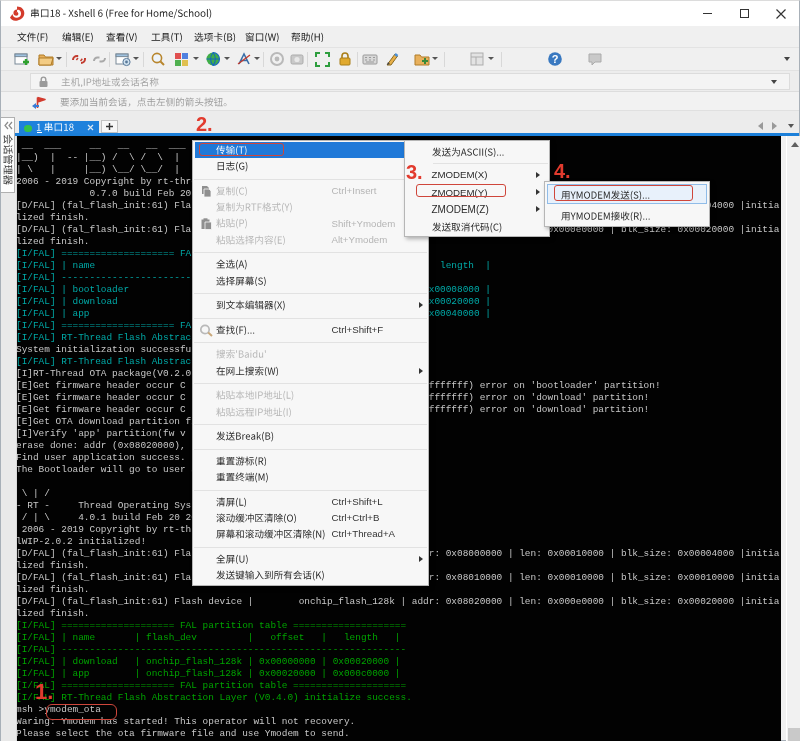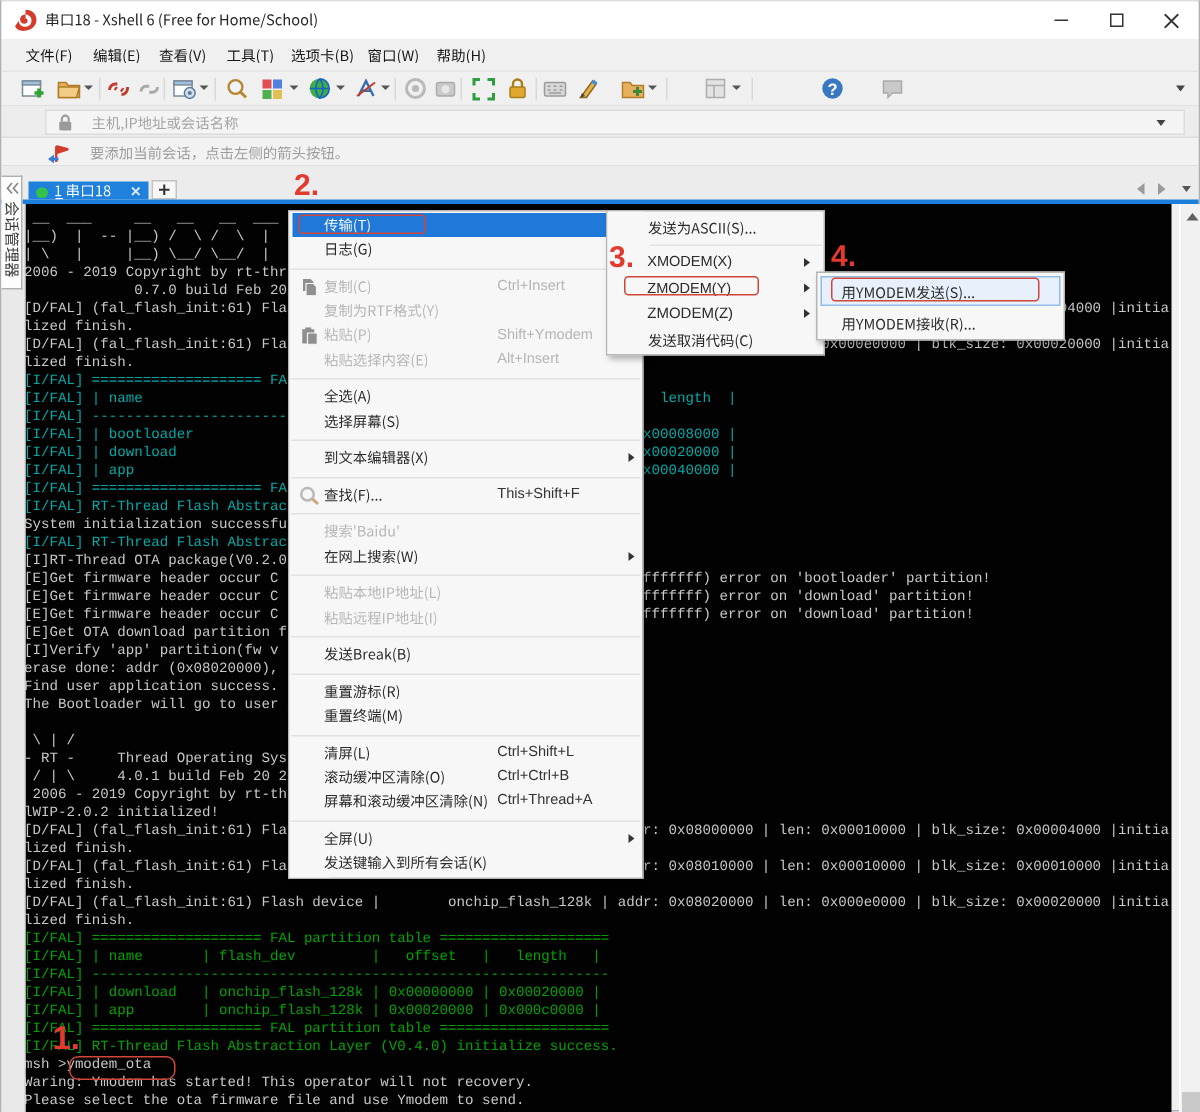--- a/index.html
+++ b/index.html
@@ -240,38 +240,38 @@
       </svg>
       <div class="sc scd" style="top:74.5px;line-height:16.3px">Shift+Ymodem</div>
       <svg class="abs" style="left:8px;top:77.2px" width="11" height="12" viewBox="0 0 11 12">
         <path d="M0.5 1.5 h8 v9.5 h-8 z" fill="#8f8f8f"></path>
         <rect x="2.5" y="0.3" width="4" height="2.2" fill="#8f8f8f"></rect>
         <path d="M4 4 h6.5 v7.5 h-6.5 z" fill="#8f8f8f" stroke="#f7f7f7" stroke-width="0.8"></path>
       </svg>
       <svg style="position:absolute;left:23.0px;top:93.61px;" width="69.74" height="10.56" viewBox="0 -900 7265 1100" preserveAspectRatio="none">
         <path fill="#b5b5b5" d="M55 -754C83 -687 108 -599 114 -541L175 -557C167 -616 142 -702 112 -770ZM397 -779C382 -712 352 -613 326 -554L379 -538C407 -594 441 -686 469 -761ZM461 -360V80H534V33H854V76H929V-360H706V-566H960V-639H706V-840H629V-360ZM534 -38V-289H854V-38ZM46 -496V-425H209C168 -314 95 -188 27 -118C40 -99 59 -68 67 -46C122 -108 179 -209 223 -312V79H295V-297C335 -249 387 -183 406 -151L450 -211C428 -238 329 -340 295 -370V-425H459V-496H295V-840H223V-496Z M1223 -652V-373C1223 -246 1211 -68 1037 32C1052 44 1073 67 1082 81C1268 -35 1289 -226 1289 -373V-652ZM1268 -127C1308 -71 1355 6 1375 53L1433 14C1410 -31 1361 -105 1322 -160ZM1086 -785V-177H1148V-717H1364V-179H1430V-785ZM1484 -360V80H1551V32H1859V76H1928V-360H1715V-569H1960V-640H1715V-840H1645V-360ZM1551 -38V-290H1859V-38Z M2061 -765C2119 -716 2187 -646 2216 -597L2278 -644C2246 -692 2177 -760 2118 -806ZM2446 -810C2422 -721 2380 -633 2326 -574C2344 -565 2376 -545 2390 -534C2413 -562 2435 -597 2455 -636H2603V-490H2320V-423H2501C2484 -292 2443 -197 2293 -144C2309 -130 2331 -102 2339 -83C2507 -149 2557 -264 2576 -423H2679V-191C2679 -115 2696 -93 2771 -93C2786 -93 2854 -93 2869 -93C2932 -93 2952 -125 2959 -252C2938 -257 2907 -268 2893 -282C2890 -177 2886 -163 2861 -163C2847 -163 2792 -163 2782 -163C2756 -163 2753 -166 2753 -191V-423H2951V-490H2678V-636H2909V-701H2678V-836H2603V-701H2485C2498 -731 2509 -763 2518 -795ZM2251 -456H2056V-386H2179V-83C2136 -63 2090 -27 2045 15L2095 80C2152 18 2206 -34 2243 -34C2265 -34 2296 -5 2335 19C2401 58 2484 68 2600 68C2698 68 2867 63 2945 58C2946 36 2958 -1 2966 -20C2867 -10 2715 -3 2601 -3C2495 -3 2411 -9 2349 -46C2301 -74 2278 -98 2251 -100Z M3177 -839V-639H3046V-569H3177V-356C3124 -340 3075 -326 3036 -315L3055 -242L3177 -281V-12C3177 1 3172 5 3160 6C3148 6 3109 7 3066 5C3076 26 3085 57 3088 76C3152 76 3191 75 3216 62C3241 50 3250 29 3250 -12V-305L3366 -343L3356 -412L3250 -379V-569H3369V-639H3250V-839ZM3804 -719C3768 -667 3719 -621 3662 -581C3610 -621 3566 -667 3532 -719ZM3396 -787V-719H3460C3497 -652 3546 -594 3604 -544C3526 -497 3438 -462 3353 -441C3367 -426 3385 -398 3393 -380C3484 -407 3577 -447 3660 -500C3738 -446 3829 -405 3928 -379C3938 -399 3959 -427 3974 -442C3880 -462 3794 -496 3720 -542C3799 -602 3866 -677 3909 -765L3864 -790L3851 -787ZM3620 -412V-324H3417V-256H3620V-153H3366V-85H3620V82H3695V-85H3957V-153H3695V-256H3885V-324H3695V-412Z M4099 -669V82H4173V-595H4462C4457 -463 4420 -298 4199 -179C4217 -166 4242 -138 4253 -122C4388 -201 4460 -296 4498 -392C4590 -307 4691 -203 4742 -135L4804 -184C4742 -259 4620 -376 4521 -464C4531 -509 4536 -553 4538 -595H4829V-20C4829 -2 4824 4 4804 5C4784 5 4716 6 4645 3C4656 24 4668 58 4671 79C4761 79 4823 79 4858 67C4892 54 4903 30 4903 -19V-669H4539V-840H4463V-669Z M5331 -632C5274 -559 5180 -488 5089 -443C5105 -430 5131 -400 5142 -386C5233 -438 5336 -521 5402 -609ZM5587 -588C5679 -531 5792 -445 5846 -388L5900 -438C5843 -495 5728 -577 5637 -631ZM5495 -544C5400 -396 5222 -271 5037 -202C5055 -186 5075 -160 5086 -142C5132 -161 5177 -182 5220 -207V81H5293V47H5705V77H5781V-219C5822 -196 5866 -174 5911 -154C5921 -176 5942 -201 5960 -217C5798 -281 5655 -360 5542 -489L5560 -515ZM5293 -20V-188H5705V-20ZM5298 -255C5375 -307 5445 -368 5502 -436C5569 -362 5641 -304 5719 -255ZM5433 -829C5447 -805 5462 -775 5474 -748H5083V-566H5156V-679H5841V-566H5918V-748H5561C5549 -779 5529 -817 5510 -847Z M6239 196 6295 171C6209 29 6168 -141 6168 -311C6168 -480 6209 -649 6295 -792L6239 -818C6147 -668 6092 -507 6092 -311C6092 -114 6147 47 6239 196Z M6439 0H6872V-79H6531V-346H6809V-425H6531V-655H6861V-733H6439Z M7026 196C7118 47 7173 -114 7173 -311C7173 -507 7118 -668 7026 -818L6969 -792C7055 -649 7098 -480 7098 -311C7098 -141 7055 29 6969 171Z"></path>
       </svg>
-      <div class="sc scd" style="top:90.8px;line-height:16.3px">Alt+Insert</div>
+      <div class="sc scd" style="top:90.8px;line-height:16.3px">Alt+Ymodem</div>
       <div class="sep" style="top:111.2px"></div>
       <svg style="position:absolute;left:23.0px;top:118.21px;" width="31.53" height="10.56" viewBox="0 -900 3284 1100" preserveAspectRatio="none">
         <path fill="#2b2b2b" d="M493 -851C392 -692 209 -545 26 -462C45 -446 67 -421 78 -401C118 -421 158 -444 197 -469V-404H461V-248H203V-181H461V-16H76V52H929V-16H539V-181H809V-248H539V-404H809V-470C847 -444 885 -420 925 -397C936 -419 958 -445 977 -460C814 -546 666 -650 542 -794L559 -820ZM200 -471C313 -544 418 -637 500 -739C595 -630 696 -546 807 -471Z M1061 -765C1119 -716 1187 -646 1216 -597L1278 -644C1246 -692 1177 -760 1118 -806ZM1446 -810C1422 -721 1380 -633 1326 -574C1344 -565 1376 -545 1390 -534C1413 -562 1435 -597 1455 -636H1603V-490H1320V-423H1501C1484 -292 1443 -197 1293 -144C1309 -130 1331 -102 1339 -83C1507 -149 1557 -264 1576 -423H1679V-191C1679 -115 1696 -93 1771 -93C1786 -93 1854 -93 1869 -93C1932 -93 1952 -125 1959 -252C1938 -257 1907 -268 1893 -282C1890 -177 1886 -163 1861 -163C1847 -163 1792 -163 1782 -163C1756 -163 1753 -166 1753 -191V-423H1951V-490H1678V-636H1909V-701H1678V-836H1603V-701H1485C1498 -731 1509 -763 1518 -795ZM1251 -456H1056V-386H1179V-83C1136 -63 1090 -27 1045 15L1095 80C1152 18 1206 -34 1243 -34C1265 -34 1296 -5 1335 19C1401 58 1484 68 1600 68C1698 68 1867 63 1945 58C1946 36 1958 -1 1966 -20C1867 -10 1715 -3 1601 -3C1495 -3 1411 -9 1349 -46C1301 -74 1278 -98 1251 -100Z M2239 196 2295 171C2209 29 2168 -141 2168 -311C2168 -480 2209 -649 2295 -792L2239 -818C2147 -668 2092 -507 2092 -311C2092 -114 2147 47 2239 196Z M2342 0H2435L2506 -224H2774L2844 0H2942L2693 -733H2590ZM2529 -297 2565 -410C2591 -493 2615 -572 2638 -658H2642C2666 -573 2689 -493 2716 -410L2751 -297Z M3045 196C3137 47 3192 -114 3192 -311C3192 -507 3137 -668 3045 -818L2988 -792C3074 -649 3117 -480 3117 -311C3117 -141 3074 29 2988 171Z"></path>
       </svg>
       <svg style="position:absolute;left:23.0px;top:134.51px;" width="50.61" height="10.56" viewBox="0 -900 5272 1100" preserveAspectRatio="none">
         <path fill="#2b2b2b" d="M61 -765C119 -716 187 -646 216 -597L278 -644C246 -692 177 -760 118 -806ZM446 -810C422 -721 380 -633 326 -574C344 -565 376 -545 390 -534C413 -562 435 -597 455 -636H603V-490H320V-423H501C484 -292 443 -197 293 -144C309 -130 331 -102 339 -83C507 -149 557 -264 576 -423H679V-191C679 -115 696 -93 771 -93C786 -93 854 -93 869 -93C932 -93 952 -125 959 -252C938 -257 907 -268 893 -282C890 -177 886 -163 861 -163C847 -163 792 -163 782 -163C756 -163 753 -166 753 -191V-423H951V-490H678V-636H909V-701H678V-836H603V-701H485C498 -731 509 -763 518 -795ZM251 -456H56V-386H179V-83C136 -63 90 -27 45 15L95 80C152 18 206 -34 243 -34C265 -34 296 -5 335 19C401 58 484 68 600 68C698 68 867 63 945 58C946 36 958 -1 966 -20C867 -10 715 -3 601 -3C495 -3 411 -9 349 -46C301 -74 278 -98 251 -100Z M1177 -839V-639H1046V-569H1177V-356C1124 -340 1075 -326 1036 -315L1055 -242L1177 -281V-12C1177 1 1172 5 1160 6C1148 6 1109 7 1066 5C1076 26 1085 57 1088 76C1152 76 1191 75 1216 62C1241 50 1250 29 1250 -12V-305L1366 -343L1356 -412L1250 -379V-569H1369V-639H1250V-839ZM1804 -719C1768 -667 1719 -621 1662 -581C1610 -621 1566 -667 1532 -719ZM1396 -787V-719H1460C1497 -652 1546 -594 1604 -544C1526 -497 1438 -462 1353 -441C1367 -426 1385 -398 1393 -380C1484 -407 1577 -447 1660 -500C1738 -446 1829 -405 1928 -379C1938 -399 1959 -427 1974 -442C1880 -462 1794 -496 1720 -542C1799 -602 1866 -677 1909 -765L1864 -790L1851 -787ZM1620 -412V-324H1417V-256H1620V-153H1366V-85H1620V82H1695V-85H1957V-153H1695V-256H1885V-324H1695V-412Z M2348 -527C2370 -495 2394 -453 2407 -427L2477 -453C2464 -478 2437 -519 2417 -548ZM2211 -727H2814V-625H2211ZM2136 -792V-461C2136 -308 2127 -104 2031 41C2050 49 2083 70 2096 82C2197 -68 2211 -298 2211 -461V-559H2893V-792ZM2739 -551C2724 -514 2698 -462 2673 -421H2252V-357H2409V-259L2408 -219H2226V-154H2397C2377 -88 2330 -24 2215 26C2232 39 2256 65 2265 82C2405 20 2456 -65 2474 -154H2681V81H2755V-154H2947V-219H2755V-357H2919V-421H2747C2770 -454 2796 -492 2818 -528ZM2681 -219H2481L2482 -257V-357H2681Z M3244 -486H3766V-422H3244ZM3244 -598H3766V-534H3244ZM3459 -255V-186H3275C3302 -208 3327 -231 3348 -255ZM3533 -255H3658C3678 -231 3703 -208 3729 -186H3533ZM3172 -648V-371H3349C3339 -353 3326 -334 3311 -316H3053V-255H3253C3197 -205 3123 -158 3031 -122C3046 -111 3067 -85 3075 -67C3125 -89 3170 -113 3210 -139V48H3282V-125H3459V80H3533V-125H3730V-24C3730 -14 3727 -11 3715 -10C3704 -10 3666 -10 3623 -12C3631 5 3641 26 3644 44C3705 44 3746 45 3771 35C3796 25 3803 10 3803 -24V-135C3842 -111 3884 -92 3925 -78C3935 -96 3955 -122 3970 -135C3887 -158 3799 -203 3738 -255H3947V-316H3398C3411 -334 3422 -352 3433 -371H3841V-648ZM3627 -840V-776H3368V-840H3295V-776H3066V-713H3295V-665H3368V-713H3627V-668H3701V-713H3935V-776H3701V-840Z M4239 196 4295 171C4209 29 4168 -141 4168 -311C4168 -480 4209 -649 4295 -792L4239 -818C4147 -668 4092 -507 4092 -311C4092 -114 4147 47 4239 196Z M4642 13C4795 13 4891 -79 4891 -195C4891 -304 4825 -354 4740 -391L4636 -436C4579 -460 4514 -487 4514 -559C4514 -624 4568 -665 4651 -665C4719 -665 4773 -639 4818 -597L4866 -656C4815 -709 4738 -746 4651 -746C4518 -746 4420 -665 4420 -552C4420 -445 4501 -393 4569 -364L4674 -318C4744 -287 4797 -263 4797 -187C4797 -116 4740 -68 4643 -68C4567 -68 4493 -104 4441 -159L4386 -95C4449 -29 4538 13 4642 13Z M5033 196C5125 47 5180 -114 5180 -311C5180 -507 5125 -668 5033 -818L4976 -792C5062 -649 5105 -480 5105 -311C5105 -141 5062 29 4976 171Z"></path>
       </svg>
       <div class="sep" style="top:152.2px"></div>
       <svg style="position:absolute;left:23.0px;top:159.11px;" width="69.59" height="10.56" viewBox="0 -900 7249 1100" preserveAspectRatio="none">
         <path fill="#2b2b2b" d="M641 -754V-148H711V-754ZM839 -824V-37C839 -20 834 -15 817 -15C800 -14 745 -14 686 -16C698 4 710 38 714 59C787 59 840 57 871 44C901 32 912 10 912 -37V-824ZM62 -42 79 30C211 4 401 -32 579 -67L575 -133L365 -94V-251H565V-318H365V-425H294V-318H97V-251H294V-82ZM119 -439C143 -450 180 -454 493 -484C507 -461 519 -440 528 -422L585 -460C556 -517 490 -608 434 -675L379 -643C404 -613 430 -577 454 -543L198 -521C239 -575 280 -642 314 -708H585V-774H71V-708H230C198 -637 157 -573 142 -554C125 -530 110 -513 94 -510C103 -490 114 -455 119 -439Z M1423 -823C1453 -774 1485 -707 1497 -666L1580 -693C1566 -734 1531 -799 1501 -847ZM1050 -664V-590H1206C1265 -438 1344 -307 1447 -200C1337 -108 1202 -40 1036 7C1051 25 1075 60 1083 78C1250 24 1389 -48 1502 -146C1615 -46 1751 28 1915 73C1928 52 1950 20 1967 4C1807 -36 1671 -107 1560 -201C1661 -304 1738 -432 1796 -590H1954V-664ZM1504 -253C1410 -348 1336 -462 1284 -590H1711C1661 -455 1592 -344 1504 -253Z M2460 -839V-629H2065V-553H2367C2294 -383 2170 -221 2037 -140C2055 -125 2080 -98 2092 -79C2237 -178 2366 -357 2444 -553H2460V-183H2226V-107H2460V80H2539V-107H2772V-183H2539V-553H2553C2629 -357 2758 -177 2906 -81C2920 -102 2946 -131 2965 -146C2826 -226 2700 -384 2628 -553H2937V-629H2539V-839Z M3040 -54 3058 15C3140 -18 3245 -61 3346 -103L3332 -163C3223 -121 3114 -79 3040 -54ZM3061 -423C3075 -430 3098 -435 3205 -450C3167 -386 3132 -335 3116 -316C3087 -278 3066 -252 3045 -248C3053 -230 3064 -196 3068 -182C3087 -194 3118 -204 3339 -255C3336 -271 3333 -298 3334 -317L3167 -282C3238 -374 3307 -486 3364 -597L3303 -632C3286 -593 3265 -554 3245 -517L3133 -505C3190 -593 3246 -706 3287 -815L3215 -840C3179 -719 3112 -587 3091 -554C3071 -520 3055 -496 3038 -491C3046 -473 3057 -438 3061 -423ZM3624 -350V-202H3541V-350ZM3675 -350H3746V-202H3675ZM3481 -412V72H3541V-143H3624V47H3675V-143H3746V46H3797V-143H3871V7C3871 14 3868 16 3861 17C3854 17 3836 17 3814 16C3822 32 3829 56 3831 73C3867 73 3890 71 3908 62C3926 52 3930 35 3930 8V-413L3871 -412ZM3797 -350H3871V-202H3797ZM3605 -826C3621 -798 3637 -762 3648 -732H3414V-515C3414 -361 3405 -139 3314 21C3329 28 3360 50 3372 63C3465 -99 3482 -335 3483 -498H3920V-732H3729C3717 -765 3697 -811 3675 -846ZM3483 -668H3850V-561H3483Z M4551 -751H4819V-650H4551ZM4482 -808V-594H4892V-808ZM4081 -332C4089 -340 4119 -346 4153 -346H4244V-202L4040 -167L4056 -94L4244 -132V76H4313V-146L4427 -169L4423 -234L4313 -214V-346H4405V-414H4313V-568H4244V-414H4148C4176 -483 4204 -565 4228 -650H4412V-722H4247C4255 -756 4263 -791 4269 -825L4196 -840C4191 -801 4183 -761 4174 -722H4047V-650H4157C4136 -570 4115 -504 4105 -479C4088 -435 4075 -403 4058 -398C4066 -380 4077 -346 4081 -332ZM4815 -472V-386H4560V-472ZM4400 -76 4412 -8 4815 -40V80H4885V-46L4959 -52L4960 -115L4885 -110V-472H4953V-535H4423V-472H4491V-82ZM4815 -329V-242H4560V-329ZM4815 -185V-105L4560 -86V-185Z M5196 -730H5366V-589H5196ZM5622 -730H5802V-589H5622ZM5614 -484C5656 -468 5706 -443 5740 -420H5452C5475 -452 5495 -485 5511 -518L5437 -532V-795H5128V-524H5431C5415 -489 5392 -454 5364 -420H5052V-353H5298C5230 -293 5141 -239 5030 -198C5045 -184 5064 -158 5072 -141L5128 -165V80H5198V51H5365V74H5437V-229H5246C5305 -267 5355 -309 5396 -353H5582C5624 -307 5679 -264 5739 -229H5555V80H5624V51H5802V74H5875V-164L5924 -148C5934 -166 5955 -194 5972 -208C5863 -234 5751 -288 5675 -353H5949V-420H5774L5801 -449C5768 -475 5704 -506 5653 -524ZM5553 -795V-524H5875V-795ZM5198 -15V-163H5365V-15ZM5624 -15V-163H5802V-15Z M6239 196 6295 171C6209 29 6168 -141 6168 -311C6168 -480 6209 -649 6295 -792L6239 -818C6147 -668 6092 -507 6092 -311C6092 -114 6147 47 6239 196Z M6355 0H6453L6558 -198C6577 -235 6596 -272 6617 -317H6621C6645 -272 6665 -235 6684 -198L6793 0H6895L6680 -374L6880 -733H6783L6685 -546C6667 -512 6653 -481 6633 -438H6629C6605 -481 6590 -512 6571 -546L6471 -733H6369L6569 -379Z M7010 196C7102 47 7157 -114 7157 -311C7157 -507 7102 -668 7010 -818L6953 -792C7039 -649 7082 -480 7082 -311C7082 -141 7039 29 6953 171Z"></path>
       </svg>
       <div class="arr" style="top:161.0px;border-left-color:#333"></div>
       <div class="sep" style="top:176.8px"></div>
       <svg style="position:absolute;left:23.0px;top:183.71px;" width="39.00" height="10.56" viewBox="0 -900 4062 1100" preserveAspectRatio="none">
         <path fill="#2b2b2b" d="M295 -218H700V-134H295ZM295 -352H700V-270H295ZM221 -406V-80H778V-406ZM74 -20V48H930V-20ZM460 -840V-713H57V-647H379C293 -552 159 -466 36 -424C52 -410 74 -382 85 -364C221 -418 369 -523 460 -642V-437H534V-643C626 -527 776 -423 914 -372C925 -391 947 -420 964 -434C838 -473 702 -556 615 -647H944V-713H534V-840Z M1676 -778C1725 -735 1784 -671 1811 -629L1871 -673C1843 -714 1782 -774 1733 -816ZM1189 -840V-638H1046V-568H1189V-352C1131 -336 1077 -322 1034 -311L1056 -238L1189 -277V-15C1189 -1 1184 3 1170 4C1157 4 1113 5 1067 3C1076 22 1086 53 1089 72C1158 72 1200 71 1226 59C1252 47 1262 27 1262 -15V-299L1395 -339L1386 -408L1262 -372V-568H1384V-638H1262V-840ZM1829 -465C1795 -389 1746 -314 1686 -246C1664 -320 1646 -410 1633 -510L1941 -543L1933 -613L1625 -581C1616 -661 1610 -747 1607 -837H1531C1535 -744 1542 -656 1550 -573L1396 -557L1404 -486L1558 -502C1573 -379 1595 -271 1624 -182C1548 -109 1459 -50 1367 -13C1387 2 1412 25 1425 45C1505 9 1583 -44 1653 -107C1702 2 1768 68 1858 75C1909 79 1949 28 1971 -135C1955 -141 1923 -160 1907 -176C1898 -65 1882 -11 1855 -13C1798 -19 1750 -75 1713 -167C1787 -246 1849 -336 1891 -428Z M2239 196 2295 171C2209 29 2168 -141 2168 -311C2168 -480 2209 -649 2295 -792L2239 -818C2147 -668 2092 -507 2092 -311C2092 -114 2147 47 2239 196Z M2439 0H2531V-329H2811V-407H2531V-655H2861V-733H2439Z M2989 196C3081 47 3136 -114 3136 -311C3136 -507 3081 -668 2989 -818L2932 -792C3018 -649 3061 -480 3061 -311C3061 -141 3018 29 2932 171Z M3367 13C3403 13 3433 -15 3433 -56C3433 -98 3403 -126 3367 -126C3330 -126 3301 -98 3301 -56C3301 -15 3330 13 3367 13Z M3645 13C3681 13 3711 -15 3711 -56C3711 -98 3681 -126 3645 -126C3608 -126 3579 -98 3579 -56C3579 -15 3608 13 3645 13Z M3923 13C3959 13 3989 -15 3989 -56C3989 -98 3959 -126 3923 -126C3886 -126 3857 -98 3857 -56C3857 -15 3886 13 3923 13Z"></path>
       </svg>
-      <div class="sc" style="top:180.9px;line-height:16.3px">This+Shift+F</div>
+      <div class="sc" style="top:180.9px;line-height:16.3px">Ctrl+Shift+F</div>
       <svg class="abs" style="left:6px;top:183.1px" width="15" height="13" viewBox="0 0 15 13">
         <circle cx="6" cy="5.5" r="4.2" fill="none" stroke="#b9b9b9" stroke-width="1.7"></circle>
         <path d="M9.2 8.6 L13 12" stroke="#c9a87a" stroke-width="2"></path>
       </svg>
       <div class="sep" style="top:201.4px"></div>
       <svg style="position:absolute;left:23.0px;top:208.31px;" width="50.67" height="10.56" viewBox="0 -900 5278 1100" preserveAspectRatio="none">
         <path fill="#b5b5b5" d="M166 -840V-638H46V-568H166V-354L39 -309L59 -238L166 -279V-13C166 0 161 3 150 3C138 4 103 4 64 3C74 24 83 56 85 75C144 76 181 73 205 61C229 48 237 27 237 -13V-306L349 -350L336 -418L237 -380V-568H339V-638H237V-840ZM379 -290V-226H424L416 -223C458 -156 515 -99 584 -53C499 -16 402 7 304 20C317 36 331 64 338 82C449 64 557 34 651 -12C730 29 820 59 917 78C927 59 946 31 962 16C875 2 793 -21 721 -52C803 -106 870 -178 911 -271L866 -293L853 -290H683V-387H915V-758H723V-696H847V-602H727V-545H847V-449H683V-841H614V-449H457V-544H566V-602H457V-694C509 -710 563 -730 607 -754L553 -804C516 -779 450 -751 392 -732V-387H614V-290ZM809 -226C771 -169 717 -123 652 -87C586 -125 531 -171 491 -226Z M1633 -104C1718 -58 1825 12 1877 58L1938 14C1881 -32 1773 -98 1690 -141ZM1290 -136C1233 -82 1143 -26 1061 11C1078 23 1106 47 1119 61C1198 20 1294 -46 1358 -109ZM1194 -319C1211 -326 1237 -329 1421 -341C1339 -302 1269 -272 1237 -260C1179 -236 1135 -222 1102 -219C1109 -200 1119 -166 1122 -153C1148 -162 1187 -166 1479 -185V-10C1479 2 1475 6 1458 6C1443 8 1389 8 1327 6C1339 26 1351 54 1355 75C1428 75 1479 75 1510 63C1543 52 1552 32 1552 -8V-189L1797 -204C1824 -176 1848 -148 1864 -126L1922 -166C1879 -221 1789 -304 1718 -362L1665 -328C1691 -306 1719 -281 1746 -255L1309 -232C1450 -285 1592 -352 1727 -434L1673 -480C1629 -451 1581 -424 1532 -398L1309 -385C1378 -419 1447 -460 1510 -505L1480 -528H1862V-405H1936V-593H1539V-686H1923V-752H1539V-841H1461V-752H1076V-686H1461V-593H1066V-405H1137V-528H1434C1363 -473 1274 -425 1246 -411C1218 -396 1193 -387 1174 -385C1181 -367 1191 -333 1194 -319Z M2110 -483H2167L2184 -669L2186 -771H2090L2092 -669Z M2379 0H2612C2776 0 2890 -71 2890 -215C2890 -315 2828 -373 2741 -390V-395C2810 -417 2848 -481 2848 -554C2848 -683 2744 -733 2596 -733H2379ZM2471 -422V-660H2584C2699 -660 2757 -628 2757 -542C2757 -467 2706 -422 2580 -422ZM2471 -74V-350H2599C2728 -350 2799 -309 2799 -218C2799 -119 2725 -74 2599 -74Z M3152 13C3219 13 3280 -22 3332 -65H3335L3343 0H3418V-334C3418 -469 3363 -557 3230 -557C3142 -557 3066 -518 3017 -486L3052 -423C3095 -452 3152 -481 3215 -481C3304 -481 3327 -414 3327 -344C3096 -318 2994 -259 2994 -141C2994 -43 3061 13 3152 13ZM3178 -61C3124 -61 3082 -85 3082 -147C3082 -217 3144 -262 3327 -283V-132C3274 -85 3230 -61 3178 -61Z M3590 0H3682V-543H3590ZM3636 -655C3672 -655 3697 -679 3697 -716C3697 -751 3672 -775 3636 -775C3600 -775 3576 -751 3576 -716C3576 -679 3600 -655 3636 -655Z M4050 13C4115 13 4173 -22 4215 -64H4218L4226 0H4301V-796H4209V-587L4214 -494C4166 -533 4125 -557 4061 -557C3937 -557 3826 -447 3826 -271C3826 -90 3914 13 4050 13ZM4070 -64C3975 -64 3920 -141 3920 -272C3920 -396 3990 -480 4077 -480C4122 -480 4164 -464 4209 -423V-138C4164 -88 4120 -64 4070 -64Z M4644 13C4718 13 4772 -26 4823 -85H4826L4833 0H4909V-543H4818V-158C4766 -94 4727 -66 4671 -66C4599 -66 4569 -109 4569 -210V-543H4477V-199C4477 -60 4529 13 4644 13Z M5110 -483H5167L5184 -669L5186 -771H5090L5092 -669Z"></path>
       </svg>
       <svg style="position:absolute;left:23.0px;top:224.61px;" width="62.92" height="10.56" viewBox="0 -900 6554 1100" preserveAspectRatio="none">
         <path fill="#2b2b2b" d="M391 -840C377 -789 359 -736 338 -685H63V-613H305C241 -485 153 -366 38 -286C50 -269 69 -237 77 -217C119 -247 158 -281 193 -318V76H268V-407C315 -471 356 -541 390 -613H939V-685H421C439 -730 455 -776 469 -821ZM598 -561V-368H373V-298H598V-14H333V56H938V-14H673V-298H900V-368H673V-561Z M1194 -536C1239 -481 1288 -416 1333 -352C1295 -245 1242 -155 1172 -88C1188 -79 1218 -57 1230 -46C1291 -110 1340 -191 1379 -285C1411 -238 1438 -194 1457 -157L1506 -206C1482 -249 1447 -303 1407 -360C1435 -443 1456 -534 1472 -632L1403 -640C1392 -565 1377 -494 1358 -428C1319 -480 1279 -532 1240 -578ZM1483 -535C1529 -480 1577 -415 1620 -350C1580 -240 1526 -148 1452 -80C1469 -71 1498 -49 1511 -38C1575 -103 1625 -184 1664 -280C1699 -224 1728 -171 1747 -127L1799 -171C1776 -224 1738 -290 1693 -358C1720 -440 1740 -531 1755 -630L1687 -638C1676 -564 1662 -494 1644 -428C1608 -479 1570 -529 1532 -574ZM1088 -780V78H1164V-708H1840V-20C1840 -2 1833 3 1814 4C1795 5 1729 6 1663 3C1674 23 1687 57 1692 77C1782 78 1837 76 1869 64C1902 52 1915 28 1915 -20V-780Z M2427 -825V-43H2051V32H2950V-43H2506V-441H2881V-516H2506V-825Z M3166 -840V-638H3046V-568H3166V-354L3039 -309L3059 -238L3166 -279V-13C3166 0 3161 3 3150 3C3138 4 3103 4 3064 3C3074 24 3083 56 3085 75C3144 76 3181 73 3205 61C3229 48 3237 27 3237 -13V-306L3349 -350L3336 -418L3237 -380V-568H3339V-638H3237V-840ZM3379 -290V-226H3424L3416 -223C3458 -156 3515 -99 3584 -53C3499 -16 3402 7 3304 20C3317 36 3331 64 3338 82C3449 64 3557 34 3651 -12C3730 29 3820 59 3917 78C3927 59 3946 31 3962 16C3875 2 3793 -21 3721 -52C3803 -106 3870 -178 3911 -271L3866 -293L3853 -290H3683V-387H3915V-758H3723V-696H3847V-602H3727V-545H3847V-449H3683V-841H3614V-449H3457V-544H3566V-602H3457V-694C3509 -710 3563 -730 3607 -754L3553 -804C3516 -779 3450 -751 3392 -732V-387H3614V-290ZM3809 -226C3771 -169 3717 -123 3652 -87C3586 -125 3531 -171 3491 -226Z M4633 -104C4718 -58 4825 12 4877 58L4938 14C4881 -32 4773 -98 4690 -141ZM4290 -136C4233 -82 4143 -26 4061 11C4078 23 4106 47 4119 61C4198 20 4294 -46 4358 -109ZM4194 -319C4211 -326 4237 -329 4421 -341C4339 -302 4269 -272 4237 -260C4179 -236 4135 -222 4102 -219C4109 -200 4119 -166 4122 -153C4148 -162 4187 -166 4479 -185V-10C4479 2 4475 6 4458 6C4443 8 4389 8 4327 6C4339 26 4351 54 4355 75C4428 75 4479 75 4510 63C4543 52 4552 32 4552 -8V-189L4797 -204C4824 -176 4848 -148 4864 -126L4922 -166C4879 -221 4789 -304 4718 -362L4665 -328C4691 -306 4719 -281 4746 -255L4309 -232C4450 -285 4592 -352 4727 -434L4673 -480C4629 -451 4581 -424 4532 -398L4309 -385C4378 -419 4447 -460 4510 -505L4480 -528H4862V-405H4936V-593H4539V-686H4923V-752H4539V-841H4461V-752H4076V-686H4461V-593H4066V-405H4137V-528H4434C4363 -473 4274 -425 4246 -411C4218 -396 4193 -387 4174 -385C4181 -367 4191 -333 4194 -319Z M5239 196 5295 171C5209 29 5168 -141 5168 -311C5168 -480 5209 -649 5295 -792L5239 -818C5147 -668 5092 -507 5092 -311C5092 -114 5147 47 5239 196Z M5519 0H5629L5738 -442C5750 -500 5764 -553 5775 -609H5779C5791 -553 5802 -500 5815 -442L5926 0H6038L6189 -733H6101L6022 -334C6009 -255 5995 -176 5982 -96H5976C5958 -176 5942 -256 5924 -334L5822 -733H5737L5636 -334C5618 -255 5600 -176 5584 -96H5580C5565 -176 5551 -255 5536 -334L5459 -733H5364Z M6315 196C6407 47 6462 -114 6462 -311C6462 -507 6407 -668 6315 -818L6258 -792C6344 -649 6387 -480 6387 -311C6387 -141 6344 29 6258 171Z"></path>
@@ -316,21 +316,21 @@
       <svg style="position:absolute;left:23.0px;top:429.11px;" width="108.69" height="10.56" viewBox="0 -900 11322 1100" preserveAspectRatio="none">
         <path fill="#2b2b2b" d="M673 -790C716 -744 773 -680 801 -642L860 -683C832 -719 774 -781 731 -826ZM144 -523C154 -534 188 -540 251 -540H391C325 -332 214 -168 30 -57C49 -44 76 -15 86 1C216 -79 311 -181 381 -305C421 -230 471 -165 531 -110C445 -49 344 -7 240 18C254 34 272 62 280 82C392 51 498 5 589 -61C680 6 789 54 917 83C928 62 948 32 964 16C842 -7 736 -50 648 -108C735 -185 803 -285 844 -413L793 -437L779 -433H441C454 -467 467 -503 477 -540H930L931 -612H497C513 -681 526 -753 537 -830L453 -844C443 -762 429 -685 411 -612H229C257 -665 285 -732 303 -797L223 -812C206 -735 167 -654 156 -634C144 -612 133 -597 119 -594C128 -576 140 -539 144 -523ZM588 -154C520 -212 466 -281 427 -361H742C706 -279 652 -211 588 -154Z M1410 -812C1441 -763 1478 -696 1495 -656L1562 -686C1543 -724 1504 -789 1473 -837ZM1078 -793C1131 -737 1195 -659 1225 -610L1288 -652C1257 -700 1191 -775 1138 -829ZM1788 -840C1765 -784 1726 -707 1691 -653H1352V-584H1587V-468L1586 -439H1319V-369H1578C1558 -282 1499 -188 1325 -117C1342 -103 1366 -76 1376 -60C1524 -127 1597 -211 1632 -295C1715 -217 1807 -125 1855 -67L1909 -119C1853 -182 1742 -285 1654 -366V-369H1946V-439H1662L1663 -467V-584H1916V-653H1768C1800 -702 1835 -762 1864 -815ZM1248 -501H1049V-431H1176V-117C1131 -101 1079 -53 1025 9L1080 81C1127 11 1173 -52 1204 -52C1225 -52 1260 -16 1302 12C1374 58 1459 68 1590 68C1691 68 1878 62 1949 58C1950 34 1963 -5 1972 -26C1871 -15 1716 -6 1593 -6C1475 -6 1387 -13 1320 -55C1288 -75 1266 -94 1248 -106Z M2051 -346V-278H2165V-83C2165 -36 2132 -1 2115 12C2128 25 2148 52 2156 68C2170 49 2194 31 2350 -78C2342 -90 2332 -116 2327 -135L2229 -69V-278H2340V-346H2229V-482H2330V-548H2092C2116 -581 2138 -618 2158 -659H2334V-728H2188C2201 -760 2213 -793 2222 -826L2156 -843C2129 -742 2082 -645 2026 -580C2040 -566 2062 -534 2070 -520L2089 -544V-482H2165V-346ZM2578 -761V-706H2697V-626H2553V-568H2697V-487H2578V-431H2697V-355H2575V-296H2697V-214H2550V-155H2697V-32H2757V-155H2942V-214H2757V-296H2920V-355H2757V-431H2904V-568H2965V-626H2904V-761H2757V-837H2697V-761ZM2757 -568H2848V-487H2757ZM2757 -626V-706H2848V-626ZM2367 -408C2367 -413 2374 -419 2382 -425H2488C2480 -344 2467 -273 2449 -212C2434 -247 2420 -287 2409 -334L2358 -313C2376 -243 2398 -185 2423 -138C2390 -60 2345 -4 2289 32C2302 46 2318 69 2327 85C2383 46 2428 -6 2463 -76C2552 39 2673 66 2811 66H2942C2946 48 2955 18 2965 1C2932 2 2839 2 2815 2C2689 2 2572 -23 2490 -139C2522 -229 2543 -342 2552 -485L2515 -490L2504 -489H2441C2483 -566 2525 -665 2559 -764L2517 -792L2497 -782H2353V-712H2473C2444 -626 2406 -546 2392 -522C2376 -491 2353 -464 2336 -460C2346 -447 2361 -421 2367 -408Z M3734 -447V-85H3793V-447ZM3861 -484V-5C3861 6 3857 9 3846 10C3833 10 3793 10 3747 9C3757 27 3765 54 3767 71C3826 71 3866 70 3890 60C3915 49 3922 31 3922 -5V-484ZM3071 -330C3079 -338 3108 -344 3140 -344H3219V-206C3152 -190 3090 -176 3042 -167L3059 -96L3219 -137V79H3285V-154L3368 -176L3362 -239L3285 -221V-344H3365V-413H3285V-565H3219V-413H3132C3158 -483 3183 -566 3203 -652H3367V-720H3217C3225 -756 3231 -792 3236 -827L3166 -839C3162 -800 3157 -759 3150 -720H3047V-652H3137C3119 -569 3100 -501 3091 -475C3077 -430 3065 -398 3048 -393C3056 -376 3067 -344 3071 -330ZM3659 -843C3593 -738 3469 -639 3348 -583C3366 -568 3386 -545 3397 -527C3424 -541 3451 -557 3477 -574V-532H3847V-581C3872 -566 3899 -551 3926 -537C3935 -557 3956 -581 3974 -596C3869 -641 3774 -698 3698 -783L3720 -816ZM3506 -594C3562 -635 3615 -683 3659 -734C3710 -678 3765 -633 3826 -594ZM3614 -406V-327H3477V-406ZM3415 -466V76H3477V-130H3614V1C3614 10 3612 12 3604 13C3594 13 3568 13 3537 12C3546 30 3554 57 3556 74C3599 74 3630 74 3651 63C3672 52 3677 33 3677 1V-466ZM3477 -269H3614V-187H3477Z M4295 -755C4361 -709 4412 -653 4456 -591C4391 -306 4266 -103 4041 13C4061 27 4096 58 4110 73C4313 -45 4441 -229 4517 -491C4627 -289 4698 -58 4927 70C4931 46 4951 6 4964 -15C4631 -214 4661 -590 4341 -819Z M5641 -754V-148H5711V-754ZM5839 -824V-37C5839 -20 5834 -15 5817 -15C5800 -14 5745 -14 5686 -16C5698 4 5710 38 5714 59C5787 59 5840 57 5871 44C5901 32 5912 10 5912 -37V-824ZM5062 -42 5079 30C5211 4 5401 -32 5579 -67L5575 -133L5365 -94V-251H5565V-318H5365V-425H5294V-318H5097V-251H5294V-82ZM5119 -439C5143 -450 5180 -454 5493 -484C5507 -461 5519 -440 5528 -422L5585 -460C5556 -517 5490 -608 5434 -675L5379 -643C5404 -613 5430 -577 5454 -543L5198 -521C5239 -575 5280 -642 5314 -708H5585V-774H5071V-708H5230C5198 -637 5157 -573 5142 -554C5125 -530 5110 -513 5094 -510C5103 -490 5114 -455 5119 -439Z M6534 -739V-406C6534 -267 6523 -91 6404 32C6420 42 6451 67 6462 82C6591 -48 6611 -255 6611 -406V-429H6766V77H6841V-429H6958V-501H6611V-684C6726 -702 6854 -728 6939 -764L6888 -828C6806 -790 6659 -758 6534 -739ZM6172 -361V-391V-521H6370V-361ZM6441 -819C6362 -783 6218 -756 6098 -741V-391C6098 -261 6093 -88 6029 34C6045 43 6077 68 6090 82C6147 -22 6165 -167 6170 -293H6442V-589H6172V-685C6284 -699 6408 -721 6489 -756Z M7391 -840C7379 -797 7365 -753 7347 -710H7063V-640H7316C7252 -508 7160 -386 7040 -304C7054 -290 7078 -263 7088 -246C7151 -291 7207 -345 7255 -406V79H7329V-119H7748V-15C7748 0 7743 6 7726 6C7707 7 7646 8 7580 5C7590 26 7601 57 7605 77C7691 77 7746 77 7779 66C7812 53 7822 30 7822 -14V-524H7336C7359 -562 7379 -600 7397 -640H7939V-710H7427C7442 -747 7455 -785 7467 -822ZM7329 -289H7748V-184H7329ZM7329 -353V-456H7748V-353Z M8157 58C8195 44 8251 40 8781 -5C8804 25 8824 54 8838 79L8905 38C8861 -37 8766 -145 8676 -225L8613 -191C8652 -155 8692 -113 8728 -71L8273 -36C8344 -102 8415 -182 8477 -264H8918V-337H8089V-264H8375C8310 -175 8234 -96 8207 -72C8176 -43 8153 -24 8131 -19C8140 1 8153 41 8157 58ZM8504 -840C8414 -706 8238 -579 8042 -496C8060 -482 8086 -450 8097 -431C8155 -458 8211 -488 8264 -521V-460H8741V-530H8277C8363 -586 8440 -649 8503 -718C8563 -656 8647 -588 8741 -530C8795 -496 8853 -466 8910 -443C8922 -463 8947 -494 8963 -509C8801 -565 8638 -674 8546 -769L8576 -809Z M9099 -768C9150 -723 9214 -659 9243 -618L9295 -672C9263 -711 9198 -771 9147 -814ZM9417 -293V80H9491V39H9823V76H9901V-293H9695V-461H9959V-532H9695V-725C9773 -739 9847 -755 9906 -773L9854 -833C9740 -796 9537 -765 9364 -747C9372 -730 9382 -702 9386 -685C9460 -692 9541 -701 9619 -713V-532H9365V-461H9619V-293ZM9491 -29V-224H9823V-29ZM9043 -526V-454H9183V-105C9183 -58 9148 -21 9129 -7C9143 7 9165 36 9173 52C9188 32 9215 10 9386 -124C9377 -138 9363 -167 9356 -186L9254 -108V-526Z M10239 196 10295 171C10209 29 10168 -141 10168 -311C10168 -480 10209 -649 10295 -792L10239 -818C10147 -668 10092 -507 10092 -311C10092 -114 10147 47 10239 196Z M10439 0H10531V-232L10657 -382L10877 0H10980L10715 -455L10945 -733H10840L10533 -365H10531V-733H10439Z M11083 196C11175 47 11230 -114 11230 -311C11230 -507 11175 -668 11083 -818L11026 -792C11112 -649 11155 -480 11155 -311C11155 -141 11112 29 11026 171Z"></path>
       </svg>
     </div>
     <div class="menu" style="left:402.5px;top:139.0px;width:146px;height:97.0px">
       <div class="gutter" style="width:24px"></div>
       <svg style="position:absolute;left:27.0px;top:5.66px;" width="72.33" height="10.56" viewBox="0 -900 7534 1100" preserveAspectRatio="none">
         <path fill="#2b2b2b" d="M673 -790C716 -744 773 -680 801 -642L860 -683C832 -719 774 -781 731 -826ZM144 -523C154 -534 188 -540 251 -540H391C325 -332 214 -168 30 -57C49 -44 76 -15 86 1C216 -79 311 -181 381 -305C421 -230 471 -165 531 -110C445 -49 344 -7 240 18C254 34 272 62 280 82C392 51 498 5 589 -61C680 6 789 54 917 83C928 62 948 32 964 16C842 -7 736 -50 648 -108C735 -185 803 -285 844 -413L793 -437L779 -433H441C454 -467 467 -503 477 -540H930L931 -612H497C513 -681 526 -753 537 -830L453 -844C443 -762 429 -685 411 -612H229C257 -665 285 -732 303 -797L223 -812C206 -735 167 -654 156 -634C144 -612 133 -597 119 -594C128 -576 140 -539 144 -523ZM588 -154C520 -212 466 -281 427 -361H742C706 -279 652 -211 588 -154Z M1410 -812C1441 -763 1478 -696 1495 -656L1562 -686C1543 -724 1504 -789 1473 -837ZM1078 -793C1131 -737 1195 -659 1225 -610L1288 -652C1257 -700 1191 -775 1138 -829ZM1788 -840C1765 -784 1726 -707 1691 -653H1352V-584H1587V-468L1586 -439H1319V-369H1578C1558 -282 1499 -188 1325 -117C1342 -103 1366 -76 1376 -60C1524 -127 1597 -211 1632 -295C1715 -217 1807 -125 1855 -67L1909 -119C1853 -182 1742 -285 1654 -366V-369H1946V-439H1662L1663 -467V-584H1916V-653H1768C1800 -702 1835 -762 1864 -815ZM1248 -501H1049V-431H1176V-117C1131 -101 1079 -53 1025 9L1080 81C1127 11 1173 -52 1204 -52C1225 -52 1260 -16 1302 12C1374 58 1459 68 1590 68C1691 68 1878 62 1949 58C1950 34 1963 -5 1972 -26C1871 -15 1716 -6 1593 -6C1475 -6 1387 -13 1320 -55C1288 -75 1266 -94 1248 -106Z M2162 -784C2202 -737 2247 -673 2267 -632L2335 -665C2314 -706 2267 -768 2226 -812ZM2499 -371C2550 -310 2609 -226 2635 -173L2701 -209C2674 -261 2613 -342 2561 -401ZM2411 -838V-720C2411 -682 2410 -642 2407 -599H2082V-524H2399C2374 -346 2295 -145 2055 11C2073 23 2101 49 2114 66C2370 -104 2452 -328 2476 -524H2821C2807 -184 2791 -50 2761 -19C2750 -7 2739 -4 2717 -5C2693 -5 2630 -5 2562 -11C2577 11 2587 44 2588 67C2650 70 2713 72 2748 69C2785 65 2808 57 2831 28C2870 -18 2884 -159 2900 -560C2900 -572 2901 -599 2901 -599H2484C2486 -641 2487 -682 2487 -719V-838Z M3004 0H3097L3168 -224H3436L3506 0H3604L3355 -733H3252ZM3191 -297 3227 -410C3253 -493 3277 -572 3300 -658H3304C3328 -573 3351 -493 3378 -410L3413 -297Z M3912 13C4065 13 4161 -79 4161 -195C4161 -304 4095 -354 4010 -391L3906 -436C3849 -460 3784 -487 3784 -559C3784 -624 3838 -665 3921 -665C3989 -665 4043 -639 4088 -597L4136 -656C4085 -709 4008 -746 3921 -746C3788 -746 3690 -665 3690 -552C3690 -445 3771 -393 3839 -364L3944 -318C4014 -287 4067 -263 4067 -187C4067 -116 4010 -68 3913 -68C3837 -68 3763 -104 3711 -159L3656 -95C3719 -29 3808 13 3912 13Z M4581 13C4676 13 4748 -25 4806 -92L4755 -151C4708 -99 4655 -68 4585 -68C4445 -68 4357 -184 4357 -369C4357 -552 4450 -665 4588 -665C4651 -665 4699 -637 4738 -596L4788 -656C4746 -703 4676 -746 4587 -746C4401 -746 4262 -603 4262 -366C4262 -128 4398 13 4581 13Z M4943 0H5035V-733H4943Z M5236 0H5328V-733H5236Z M5667 196 5723 171C5637 29 5596 -141 5596 -311C5596 -480 5637 -649 5723 -792L5667 -818C5575 -668 5520 -507 5520 -311C5520 -114 5575 47 5667 196Z M6070 13C6223 13 6319 -79 6319 -195C6319 -304 6253 -354 6168 -391L6064 -436C6007 -460 5942 -487 5942 -559C5942 -624 5996 -665 6079 -665C6147 -665 6201 -639 6246 -597L6294 -656C6243 -709 6166 -746 6079 -746C5946 -746 5848 -665 5848 -552C5848 -445 5929 -393 5997 -364L6102 -318C6172 -287 6225 -263 6225 -187C6225 -116 6168 -68 6071 -68C5995 -68 5921 -104 5869 -159L5814 -95C5877 -29 5966 13 6070 13Z M6461 196C6553 47 6608 -114 6608 -311C6608 -507 6553 -668 6461 -818L6404 -792C6490 -649 6533 -480 6533 -311C6533 -141 6490 29 6404 171Z M6839 13C6875 13 6905 -15 6905 -56C6905 -98 6875 -126 6839 -126C6802 -126 6773 -98 6773 -56C6773 -15 6802 13 6839 13Z M7117 13C7153 13 7183 -15 7183 -56C7183 -98 7153 -126 7117 -126C7080 -126 7051 -98 7051 -56C7051 -15 7080 13 7117 13Z M7395 13C7431 13 7461 -15 7461 -56C7461 -98 7431 -126 7395 -126C7358 -126 7329 -98 7329 -56C7329 -15 7358 13 7395 13Z"></path>
       </svg>
       <div class="sep" style="left:28px;top:22.4px"></div>
-      <div class="abs" style="left:27px;top:25.4px;line-height:17.4px;font-size:9.7px;color:#2b2b2b">XMODEM(X)</div>
+      <div class="abs" style="left:27px;top:25.4px;line-height:17.4px;font-size:9.7px;color:#2b2b2b">ZMODEM(X)</div>
       <div class="arr" style="top:30.6px;right:9px"></div>
       <div class="abs" style="left:27px;top:42.8px;line-height:17.4px;font-size:9.7px;color:#2b2b2b">ZMODEM(Y)</div>
       <div class="arr" style="top:48.0px;right:9px"></div>
       <div class="abs" style="left:27px;top:60.2px;line-height:17.4px;font-size:10px;color:#2b2b2b">ZMODEM(Z)</div>
       <div class="arr" style="top:65.4px;right:9px"></div>
       <svg style="position:absolute;left:27.0px;top:81.26px;" width="70.21" height="10.56" viewBox="0 -900 7314 1100" preserveAspectRatio="none">
         <path fill="#2b2b2b" d="M673 -790C716 -744 773 -680 801 -642L860 -683C832 -719 774 -781 731 -826ZM144 -523C154 -534 188 -540 251 -540H391C325 -332 214 -168 30 -57C49 -44 76 -15 86 1C216 -79 311 -181 381 -305C421 -230 471 -165 531 -110C445 -49 344 -7 240 18C254 34 272 62 280 82C392 51 498 5 589 -61C680 6 789 54 917 83C928 62 948 32 964 16C842 -7 736 -50 648 -108C735 -185 803 -285 844 -413L793 -437L779 -433H441C454 -467 467 -503 477 -540H930L931 -612H497C513 -681 526 -753 537 -830L453 -844C443 -762 429 -685 411 -612H229C257 -665 285 -732 303 -797L223 -812C206 -735 167 -654 156 -634C144 -612 133 -597 119 -594C128 -576 140 -539 144 -523ZM588 -154C520 -212 466 -281 427 -361H742C706 -279 652 -211 588 -154Z M1410 -812C1441 -763 1478 -696 1495 -656L1562 -686C1543 -724 1504 -789 1473 -837ZM1078 -793C1131 -737 1195 -659 1225 -610L1288 -652C1257 -700 1191 -775 1138 -829ZM1788 -840C1765 -784 1726 -707 1691 -653H1352V-584H1587V-468L1586 -439H1319V-369H1578C1558 -282 1499 -188 1325 -117C1342 -103 1366 -76 1376 -60C1524 -127 1597 -211 1632 -295C1715 -217 1807 -125 1855 -67L1909 -119C1853 -182 1742 -285 1654 -366V-369H1946V-439H1662L1663 -467V-584H1916V-653H1768C1800 -702 1835 -762 1864 -815ZM1248 -501H1049V-431H1176V-117C1131 -101 1079 -53 1025 9L1080 81C1127 11 1173 -52 1204 -52C1225 -52 1260 -16 1302 12C1374 58 1459 68 1590 68C1691 68 1878 62 1949 58C1950 34 1963 -5 1972 -26C1871 -15 1716 -6 1593 -6C1475 -6 1387 -13 1320 -55C1288 -75 1266 -94 1248 -106Z M2850 -656C2826 -508 2784 -379 2730 -271C2679 -382 2645 -513 2623 -656ZM2506 -728V-656H2556C2584 -480 2625 -323 2688 -196C2628 -100 2557 -26 2479 23C2496 37 2517 62 2528 80C2602 29 2670 -38 2727 -123C2777 -42 2839 24 2915 73C2927 54 2950 27 2967 14C2886 -34 2821 -104 2770 -192C2847 -329 2903 -503 2929 -718L2883 -730L2870 -728ZM2038 -130 2055 -58 2356 -110V78H2429V-123L2518 -140L2514 -204L2429 -190V-725H2502V-793H2048V-725H2115V-141ZM2187 -725H2356V-585H2187ZM2187 -520H2356V-375H2187ZM2187 -309H2356V-178L2187 -152Z M3863 -812C3838 -753 3792 -673 3757 -622L3821 -595C3857 -644 3900 -717 3935 -784ZM3351 -778C3394 -720 3436 -641 3452 -590L3519 -623C3503 -674 3457 -750 3414 -807ZM3085 -778C3147 -745 3222 -693 3258 -656L3304 -714C3267 -750 3191 -799 3130 -829ZM3038 -510C3101 -478 3178 -426 3216 -390L3260 -449C3222 -485 3144 -533 3081 -563ZM3069 21 3134 70C3187 -25 3249 -151 3295 -258L3239 -303C3188 -189 3118 -56 3069 21ZM3453 -312H3822V-203H3453ZM3453 -377V-484H3822V-377ZM3604 -841V-555H3379V80H3453V-139H3822V-15C3822 -1 3817 3 3802 4C3786 5 3733 5 3676 3C3686 23 3697 54 3700 74C3776 74 3826 74 3857 62C3886 50 3895 27 3895 -14V-555H3679V-841Z M4715 -783C4774 -733 4844 -663 4877 -618L4935 -658C4901 -703 4829 -771 4769 -819ZM4548 -826C4552 -720 4559 -620 4568 -528L4324 -497L4335 -426L4576 -456C4614 -142 4694 67 4860 79C4913 82 4953 30 4975 -143C4960 -150 4927 -168 4912 -183C4902 -67 4886 -8 4857 -9C4750 -20 4684 -200 4650 -466L4955 -504L4944 -575L4642 -537C4632 -626 4626 -724 4623 -826ZM4313 -830C4247 -671 4136 -518 4021 -420C4034 -403 4057 -365 4065 -348C4111 -389 4156 -439 4199 -494V78H4276V-604C4317 -668 4354 -737 4384 -807Z M5410 -205V-137H5792V-205ZM5491 -650C5484 -551 5471 -417 5458 -337H5478L5863 -336C5844 -117 5822 -28 5796 -2C5786 8 5776 10 5758 9C5740 9 5695 9 5647 4C5659 23 5666 52 5668 73C5716 76 5762 76 5788 74C5818 72 5837 65 5856 43C5892 7 5915 -98 5938 -368C5939 -379 5940 -401 5940 -401H5816C5832 -525 5848 -675 5856 -779L5803 -785L5791 -781H5443V-712H5778C5770 -624 5757 -502 5745 -401H5537C5546 -475 5556 -569 5561 -645ZM5051 -787V-718H5173C5145 -565 5100 -423 5029 -328C5041 -308 5058 -266 5063 -247C5082 -272 5100 -299 5116 -329V34H5181V-46H5365V-479H5182C5208 -554 5229 -635 5245 -718H5394V-787ZM5181 -411H5299V-113H5181Z M6239 196 6295 171C6209 29 6168 -141 6168 -311C6168 -480 6209 -649 6295 -792L6239 -818C6147 -668 6092 -507 6092 -311C6092 -114 6147 47 6239 196Z M6715 13C6810 13 6882 -25 6940 -92L6889 -151C6842 -99 6789 -68 6719 -68C6579 -68 6491 -184 6491 -369C6491 -552 6584 -665 6722 -665C6785 -665 6833 -637 6872 -596L6922 -656C6880 -703 6810 -746 6721 -746C6535 -746 6396 -603 6396 -366C6396 -128 6532 13 6715 13Z M7075 196C7167 47 7222 -114 7222 -311C7222 -507 7167 -668 7075 -818L7018 -792C7104 -649 7147 -480 7147 -311C7147 -141 7104 29 7018 171Z"></path>
       </svg>
     </div>
     <div class="menu" style="left:543px;top:180px;width:166px;height:46px">

